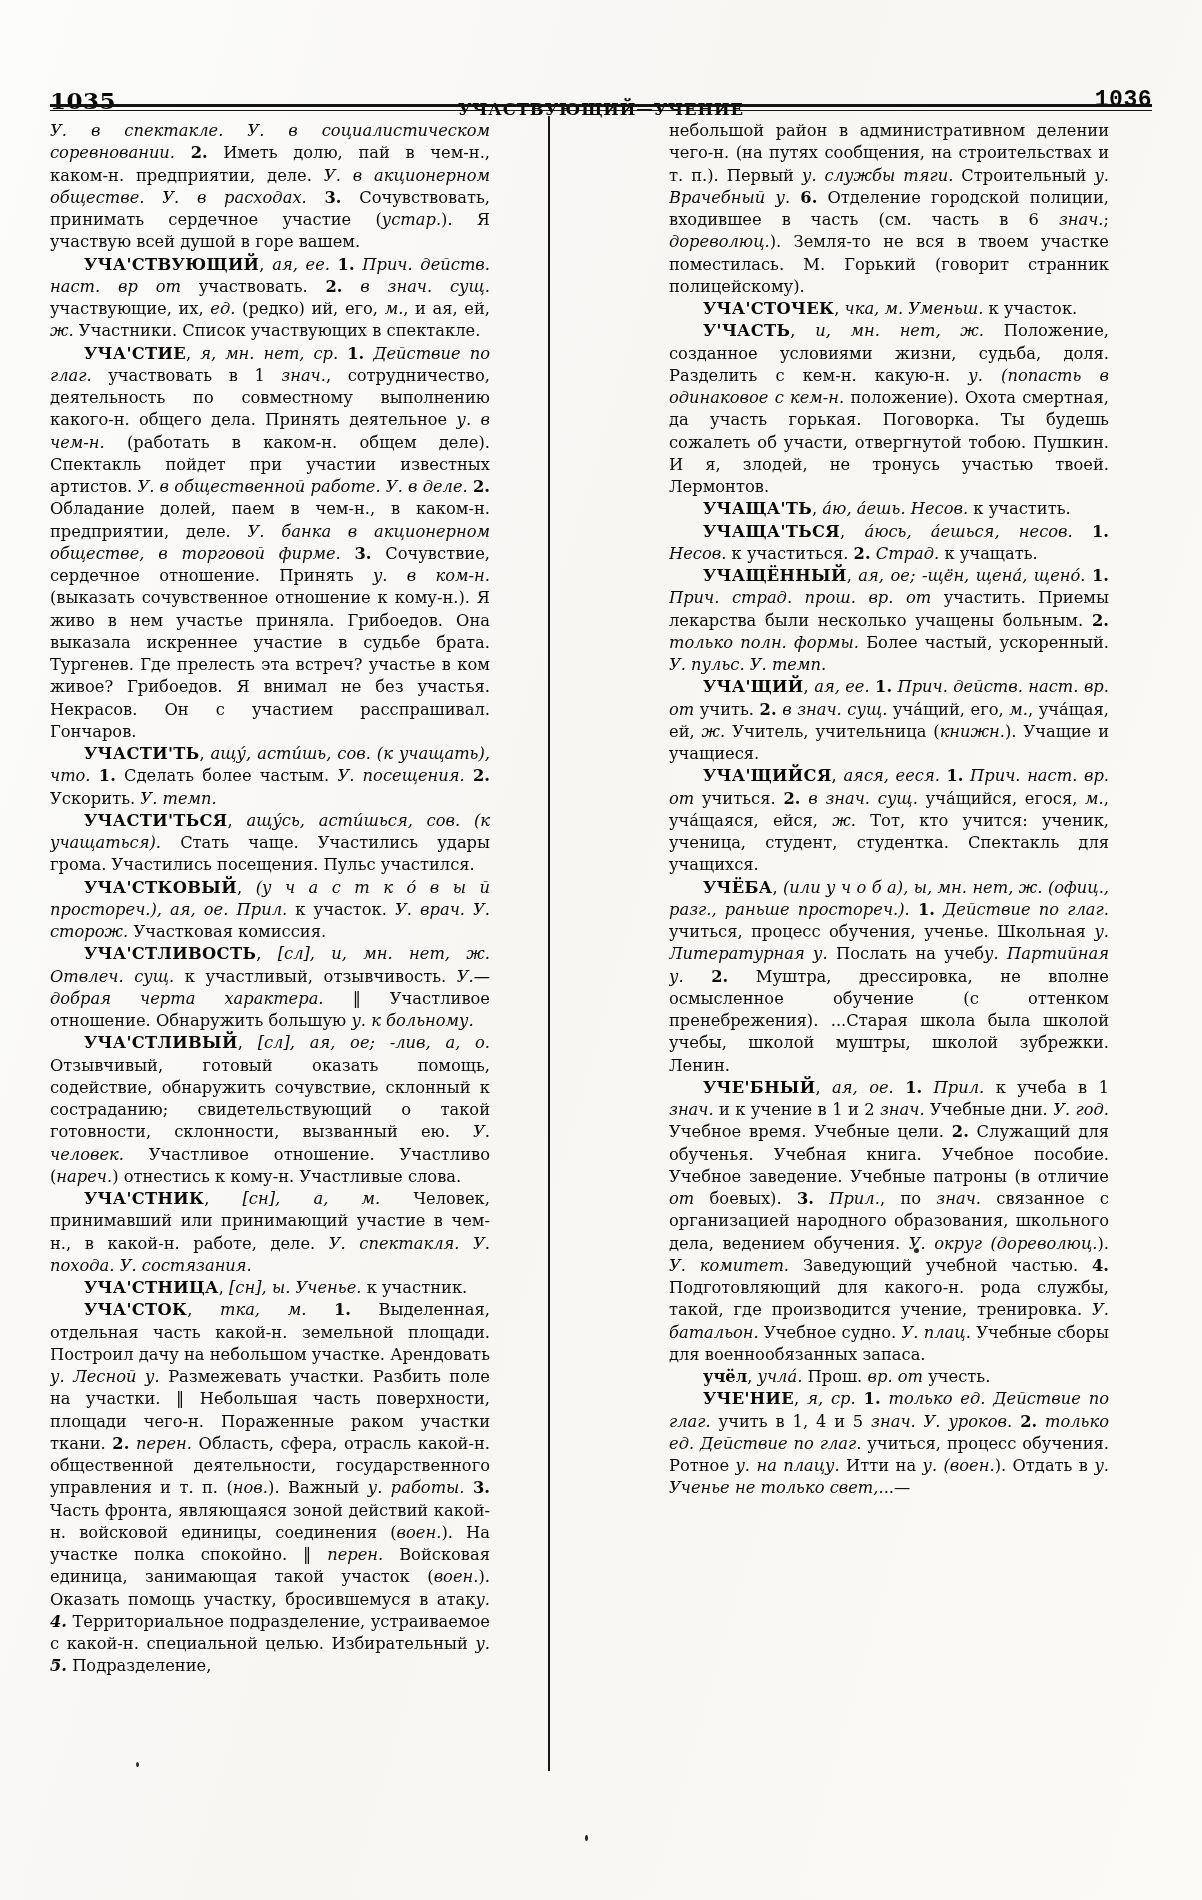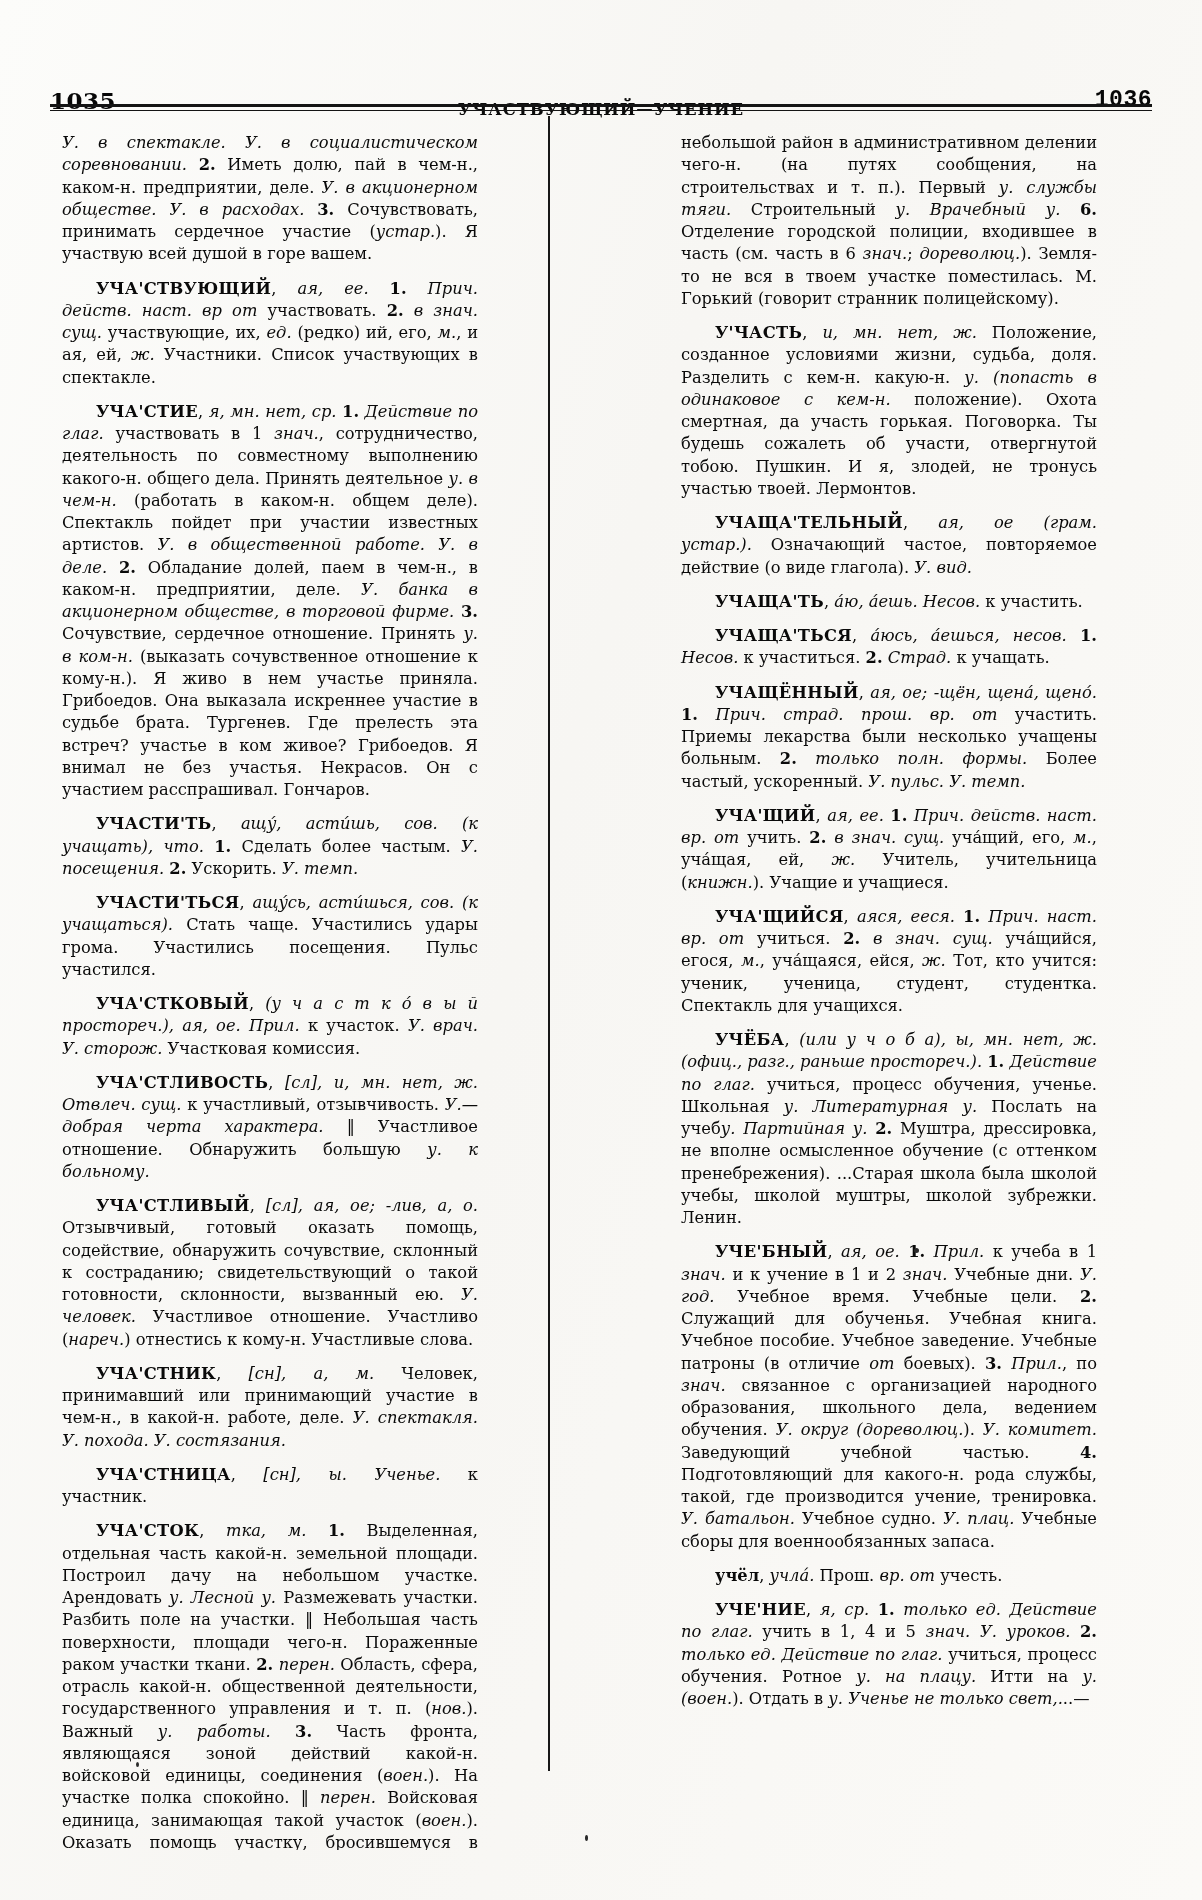--- a/index.html
+++ b/index.html
@@ -52,21 +52,21 @@
     text-align-last:left;
     hyphens:none;
     overflow:hidden;
   }
   .col.c1{ left:0; }
   .col.c2{ left:619px; }
   .divider{
     position:absolute; left:498px; top:-4px; width:2.4px; height:1655px;
     background:#171717;
   }
-  p{ margin:12px; text-indent:0; }
+  p{ margin:0; text-indent:0; }
   p.ent{ text-indent:34px; }
   .hw{
     font-weight:700;
     letter-spacing:.35px;
     font-family:"DejaVu Serif","Liberation Serif",serif;
   }
   i,.it{ font-style:italic; }
   b{ font-weight:700; }
   .speck{
     position:absolute; background:#2a2a2a; border-radius:50%;
@@ -104,22 +104,22 @@
           <p class="ent"><span class="hw">УЧА'СТЛИВЫЙ</span>, <span class="it">[сл], ая, ое; -лив, а, о.</span> <span>Отзывчивый, готовый оказать помощь, содействие, обнаружить сочувствие, склонный к состраданию; свидетельствующий о такой готовности, склонности, вызванный ею. <i>У. человек.</i> Участливое отношение. Участливо (<i>нареч.</i>) отнестись к кому-н. Участливые слова.</span></p>
           <p class="ent"><span class="hw">УЧА'СТНИК</span>, <span class="it">[сн], а, <i>м.</i></span> <span>Человек, принимавший или принимающий участие в чем-н., в какой-н. работе, деле. <i>У. спектакля.</i> <i>У. похода.</i> <i>У. состязания.</i></span></p>
           <p class="ent"><span class="hw">УЧА'СТНИЦА</span>, <span class="it">[сн], ы.</span> <span><i>Ученье.</i> к участник.</span></p>
           <p class="ent"><span class="hw">УЧА'СТОК</span>, <span class="it">тка, <i>м.</i></span> <span><b>1.</b> Выделенная, отдельная часть какой-н. земельной площади. Построил дачу на небольшом участке. Арендовать <i>у. Лесной у.</i> Размежевать участки. Разбить поле на участки. ‖ Небольшая часть поверхности, площади чего-н. Пораженные раком участки ткани. <b>2.</b> <i>перен.</i> Область, сфера, отрасль какой-н. общественной деятельности, государственного управления и т. п. (<i>нов.</i>). Важный <i>у. работы.</i> <b>3.</b> Часть фронта, являющаяся зоной действий какой-н. войсковой единицы, соединения (<i>воен.</i>). На участке полка спокойно. ‖ <i>перен.</i> Войсковая единица, занимающая такой участок (<i>воен.</i>). Оказать помощь участку, бросившемуся в атак<i>у. <b>4.</b></i> Территориальное подразделение, устраиваемое с какой-н. специальной целью. Избирательный <i>у. <b>5.</b></i> Подразделение,</span></p>
         </div>
     </div>
 
     <div class="col c2">
       <p><span id="R-cont">небольшой район в административном делении чего-н. (на путях сообщения, на строительствах и т. п.). Первый <i>у. службы тяги.</i> Строительный <i>у. Врачебный у.</i> <b>6.</b> Отделение городской полиции, входившее в часть (см. часть в 6 <i>знач.</i>; <i>дореволюц.</i>). Земля-то не вся в твоем участке поместилась. М. Горький (говорит странник полицейскому).</span></p>
       <div id="R-entries">
+          <p class="ent"><span class="hw">УЧА'СТОЧЕК</span>, <span class="it">чка, <i>м.</i></span> <span><i>Уменьш.</i> к участок.</span></p>
           <p class="ent"><span class="hw">У'ЧАСТЬ</span>, <span class="it">и, <i>мн.</i> нет, <i>ж.</i></span> <span>Положение, созданное условиями жизни, судьба, доля. Разделить с кем-н. какую-н. <i>у. (попасть в одинаковое с кем-н.</i> положение). Охота смертная, да участь горькая. Поговорка. Ты будешь сожалеть об участи, отвергнутой тобою. Пушкин. И я, злодей, не тронусь участью твоей. Лермонтов.</span></p>
-          <p class="ent"><span class="hw">УЧАЩА'ТЕЛЬНЫЙ</span>, <span class="it">ая, ое (<i>грам.</i> <i>устар.</i>).</span> <span>Означающий частое, повторяемое действие (о виде глагола). <i>У. вид.</i></span></p>
           <p class="ent"><span class="hw">УЧАЩА'ТЬ</span>, <span class="it">а́ю, а́ешь.</span> <span><i>Несов.</i> к участить.</span></p>
           <p class="ent"><span class="hw">УЧАЩА'ТЬСЯ</span>, <span class="it">а́юсь, а́ешься, <i>несов.</i></span> <span><b>1.</b> <i>Несов.</i> к участиться. <b>2.</b> <i>Страд.</i> к учащать.</span></p>
           <p class="ent"><span class="hw">УЧАЩЁННЫЙ</span>, <span class="it">ая, ое; -щён, щена́, щено́.</span> <span><b>1.</b> <i>Прич.</i> <i>страд.</i> <i>прош.</i> <i>вр.</i> <i>от</i> участить. Приемы лекарства были несколько учащены больным. <b>2.</b> <i>только</i> <i>полн.</i> <i>формы.</i> Более частый, ускоренный. <i>У. пульс.</i> <i>У. темп.</i></span></p>
           <p class="ent"><span class="hw">УЧА'ЩИЙ</span>, <span class="it">ая, ее.</span> <span><b>1.</b> <i>Прич.</i> <i>действ.</i> <i>наст.</i> <i>вр.</i> <i>от</i> учить. <b>2.</b> <i>в знач.</i> <i>сущ.</i> уча́щий, его, <i>м.</i>, уча́щая, ей, <i>ж.</i> Учитель, учительница (<i>книжн.</i>). Учащие и учащиеся.</span></p>
           <p class="ent"><span class="hw">УЧА'ЩИЙСЯ</span>, <span class="it">аяся, ееся.</span> <span><b>1.</b> <i>Прич.</i> <i>наст.</i> <i>вр.</i> <i>от</i> учиться. <b>2.</b> <i>в знач.</i> <i>сущ.</i> уча́щийся, егося, <i>м.</i>, уча́щаяся, ейся, <i>ж.</i> Тот, кто учится: ученик, ученица, студент, студентка. Спектакль для учащихся.</span></p>
           <p class="ent"><span class="hw">УЧЁБА</span>, <span class="it">(или у ч о б а), ы, <i>мн.</i> нет, <i>ж.</i> (<i>офиц.</i>, <i>разг.</i>, раньше <i>простореч.</i>).</span> <span><b>1.</b> <i>Действие по глаг.</i> учиться, процесс обучения, ученье. Школьная <i>у. Литературная у.</i> Послать на учеб<i>у. Партийная у.</i> <b>2.</b> Муштра, дрессировка, не вполне осмысленное обучение (с оттенком пренебрежения). ...Старая школа была школой учебы, школой муштры, школой зубрежки. Ленин.</span></p>
           <p class="ent"><span class="hw">УЧЕ'БНЫЙ</span>, <span class="it">ая, ое.</span> <span><b>1.</b> <i>Прил.</i> к учеба в 1 <i>знач.</i> и к учение в 1 и 2 <i>знач.</i> Учебные дни. <i>У. год.</i> Учебное время. Учебные цели. <b>2.</b> Служащий для обученья. Учебная книга. Учебное пособие. Учебное заведение. Учебные патроны (в отличие <i>от</i> боевых). <b>3.</b> <i>Прил.</i>, по <i>знач.</i> связанное с организацией народного образования, школьного дела, ведением обучения. <i>У. округ (дореволюц.</i>). <i>У. комитет.</i> Заведующий учебной частью. <b>4.</b> Подготовляющий для какого-н. рода службы, такой, где производится учение, тренировка. <i>У. батальон.</i> Учебное судно. <i>У. плац.</i> Учебные сборы для военнообязанных запаса.</span></p>
           <p class="ent"><span class="hw" style="letter-spacing: 0px;">учёл</span>, <span class="it">учлá.</span> <span>Прош. <i>вр.</i> <i>от</i> учесть.</span></p>
           <p class="ent"><span class="hw">УЧЕ'НИЕ</span>, <span class="it">я, <i>ср.</i></span> <span><b>1.</b> <i>только</i> <i>ед.</i> <i>Действие по глаг.</i> учить в 1, 4 и 5 <i>знач.</i> <i>У. уроков.</i> <b>2.</b> <i>только</i> <i>ед.</i> <i>Действие по глаг.</i> учиться, процесс обучения. Ротное <i>у. на плацу.</i> Итти на <i>у. (воен.</i>). Отдать в <i>у. Ученье не только свет,.</i>..—</span></p>
         </div>

